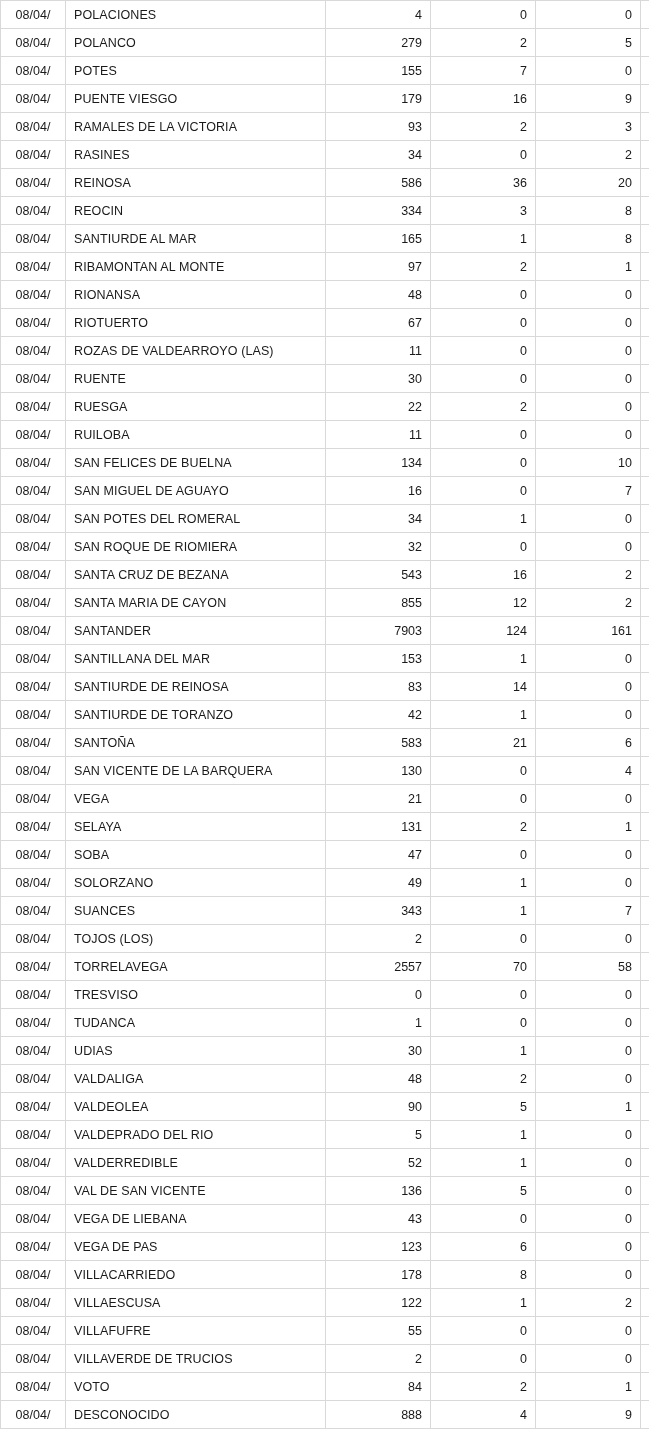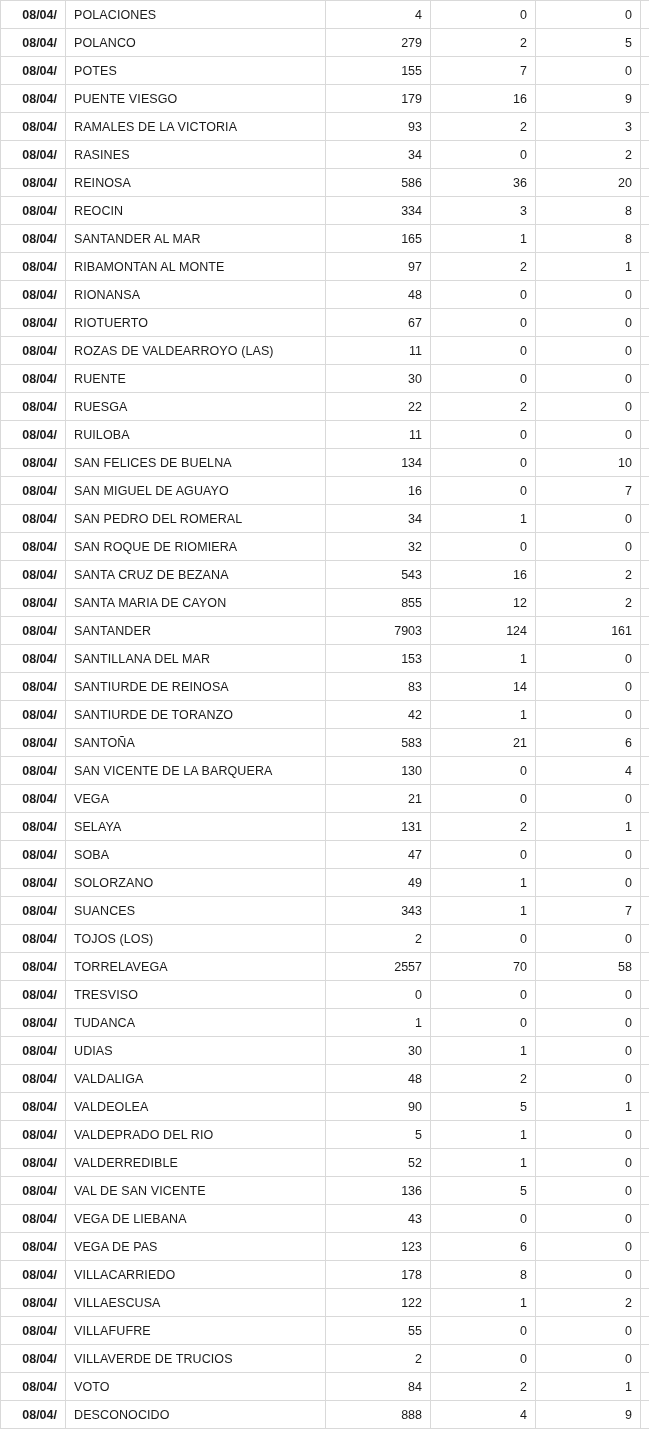--- a/index.html
+++ b/index.html
@@ -21,23 +21,23 @@
     border: 1px solid #d9d9d9;
     height: 27px;
     padding: 0 8px;
     font-size: 12.5px;
     color: #1a1a1a;
     overflow: hidden;
     white-space: nowrap;
   }
   td.date-cell {
     width: 48px;
-    font-weight: bold;
+    font-weight: normal;
     font-size: 11px;
-    text-align: right;
+    text-align: center;
     padding-left: 5px;
     padding-right: 2px;
     color: #000000;
   }
   td.name-cell {
     width: 243px;
     text-align: left;
     letter-spacing: 0.1px;
   }
   td.num-cell {
@@ -116,21 +116,21 @@
       <tr class="row">
         <td class="date-cell">08/04/</td>
         <td class="name-cell">REOCIN</td>
         <td class="num-cell">334</td>
         <td class="num-cell">3</td>
         <td class="num-cell">8</td>
         <td class="num-cell">12</td>
       </tr>
       <tr class="row">
         <td class="date-cell">08/04/</td>
-        <td class="name-cell">SANTANDER AL MAR</td>
+        <td class="name-cell">SANTIURDE AL MAR</td>
         <td class="num-cell">165</td>
         <td class="num-cell">1</td>
         <td class="num-cell">8</td>
         <td class="num-cell">13</td>
       </tr>
       <tr class="row">
         <td class="date-cell">08/04/</td>
         <td class="name-cell">RIBAMONTAN AL MONTE</td>
         <td class="num-cell">97</td>
         <td class="num-cell">2</td>
@@ -196,21 +196,21 @@
       <tr class="row">
         <td class="date-cell">08/04/</td>
         <td class="name-cell">SAN MIGUEL DE AGUAYO</td>
         <td class="num-cell">16</td>
         <td class="num-cell">0</td>
         <td class="num-cell">7</td>
         <td class="num-cell">8</td>
       </tr>
       <tr class="row">
         <td class="date-cell">08/04/</td>
-        <td class="name-cell">SAN PEDRO DEL ROMERAL</td>
+        <td class="name-cell">SAN POTES DEL ROMERAL</td>
         <td class="num-cell">34</td>
         <td class="num-cell">1</td>
         <td class="num-cell">0</td>
         <td class="num-cell">1</td>
       </tr>
       <tr class="row">
         <td class="date-cell">08/04/</td>
         <td class="name-cell">SAN ROQUE DE RIOMIERA</td>
         <td class="num-cell">32</td>
         <td class="num-cell">0</td>

